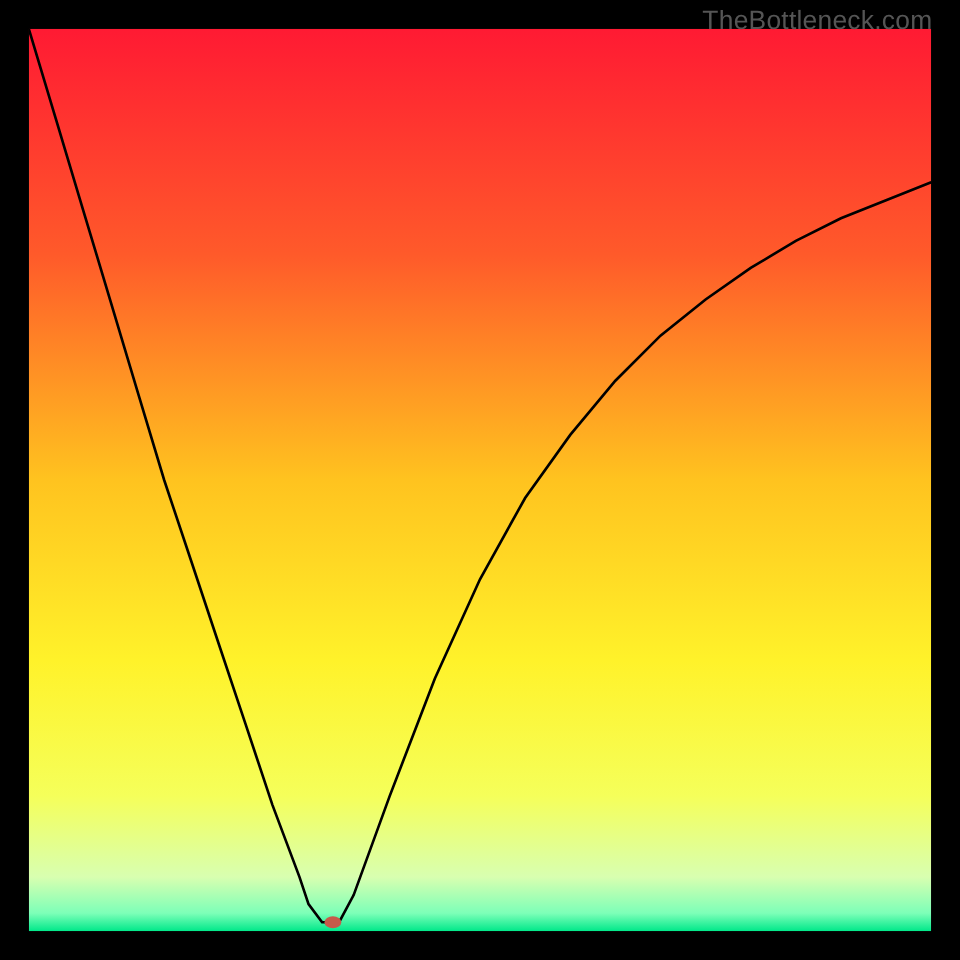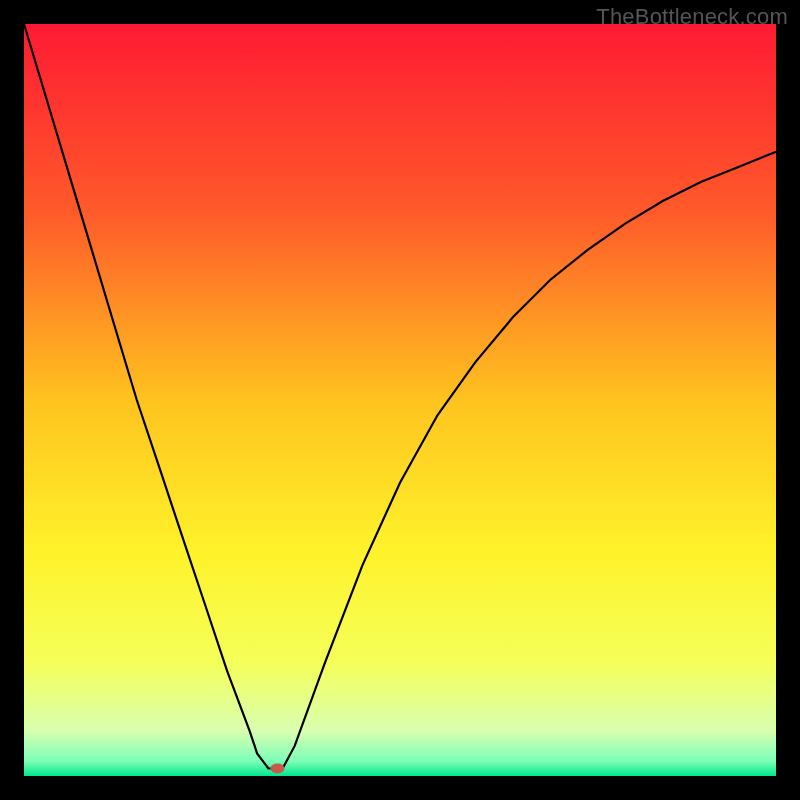--- a/index.html
+++ b/index.html
@@ -13,21 +13,21 @@
     overflow: hidden;
   }
   .outer {
     position: absolute;
     inset: 0;
     background: #000;
   }
   .watermark {
     position: absolute;
     top: 4px;
-    right: 12px;
+    right: 23px;
     color: #555;
     font-size: 22px;
     font-weight: 500;
     letter-spacing: 0.2px;
     z-index: 10;
     user-select: none;
     margin-left: 40px;
   }
   .plot-frame {
     position: absolute;

